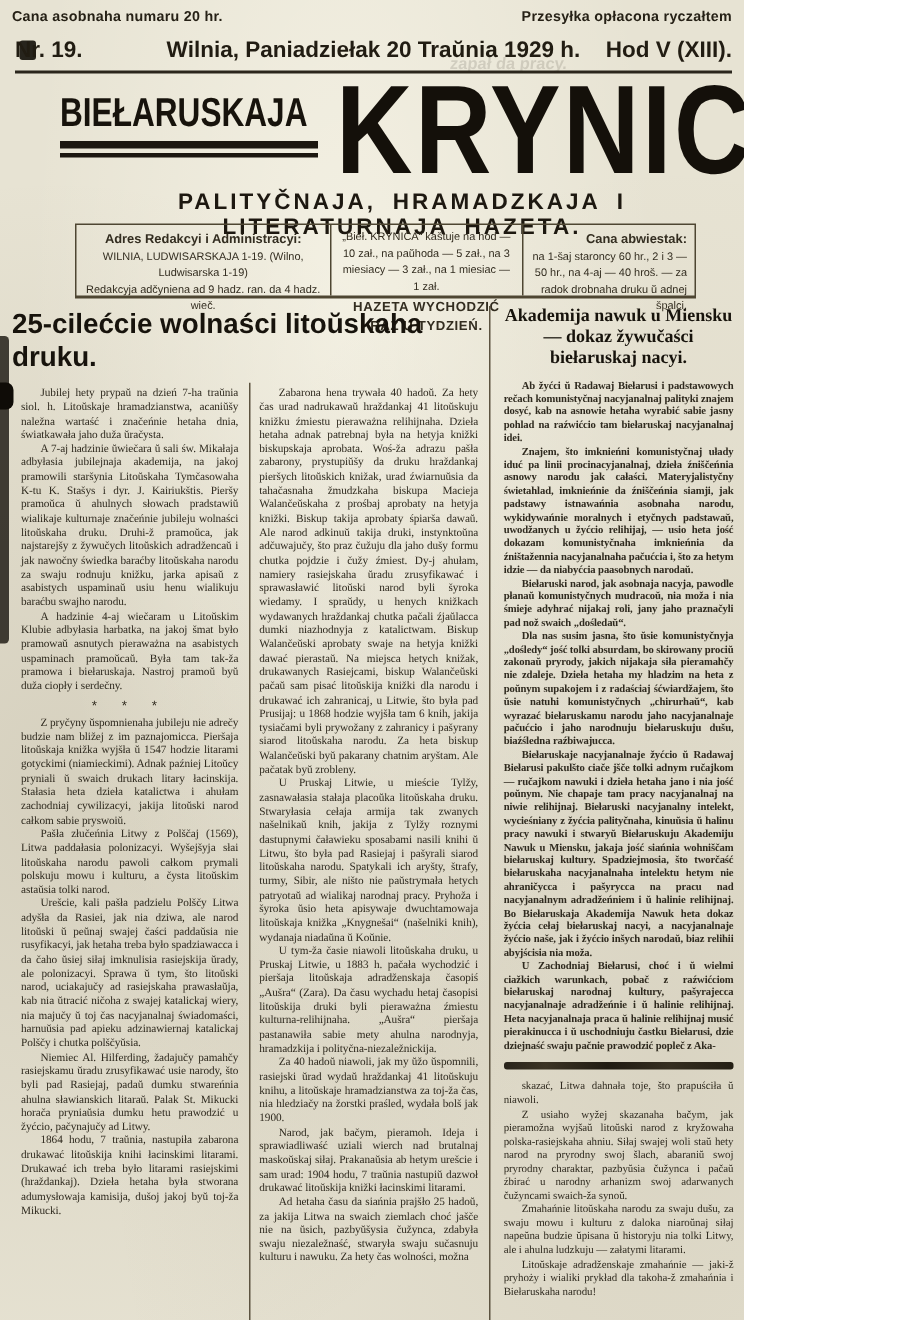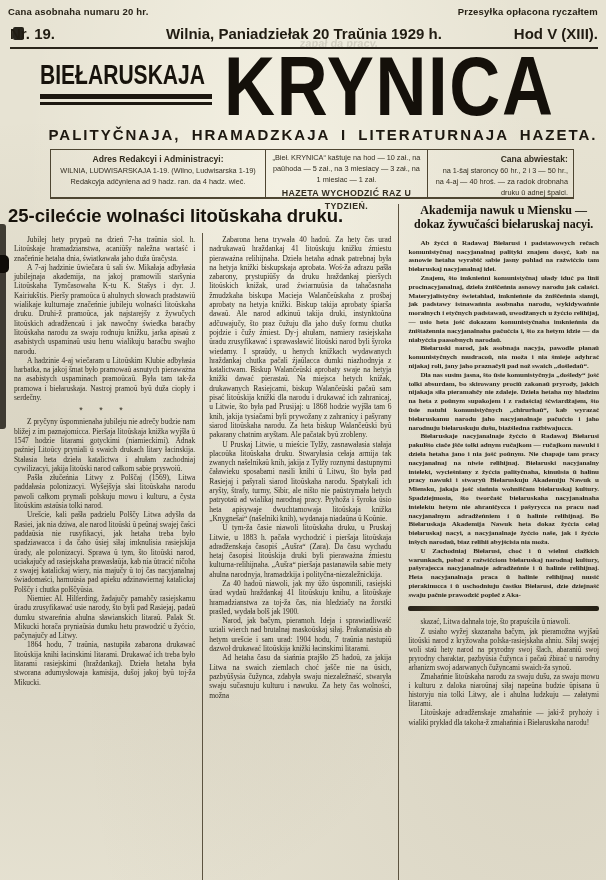--- a/index.html
+++ b/index.html
@@ -1,17 +1,17 @@
 <!DOCTYPE html>
 <html><head>
 <meta charset="utf-8">
 <style>
   html,body{margin:0;padding:0;}
   .page{
-    position:relative;width:606px;height:880px;overflow:hidden;
+    position:relative;width:496px;height:880px;overflow:hidden;
     background-color:#e7e3d3;
     background-image:
       radial-gradient(ellipse at 46% 22%, rgba(255,253,242,.5) 0%, rgba(255,253,242,0) 55%),
       radial-gradient(ellipse at 90% 80%, rgba(120,105,75,.12) 0%, rgba(120,105,75,0) 60%),
       radial-gradient(ellipse at 8% 60%, rgba(110,95,65,.14) 0%, rgba(110,95,65,0) 55%);
     font-family:"Liberation Sans", sans-serif;
     color:#2b261c;
   }
   .top-row{position:absolute;top:6px;left:8px;right:8px;display:flex;justify-content:space-between;
     font-weight:bold;font-size:9.5px;letter-spacing:.2px;color:#262116;}

